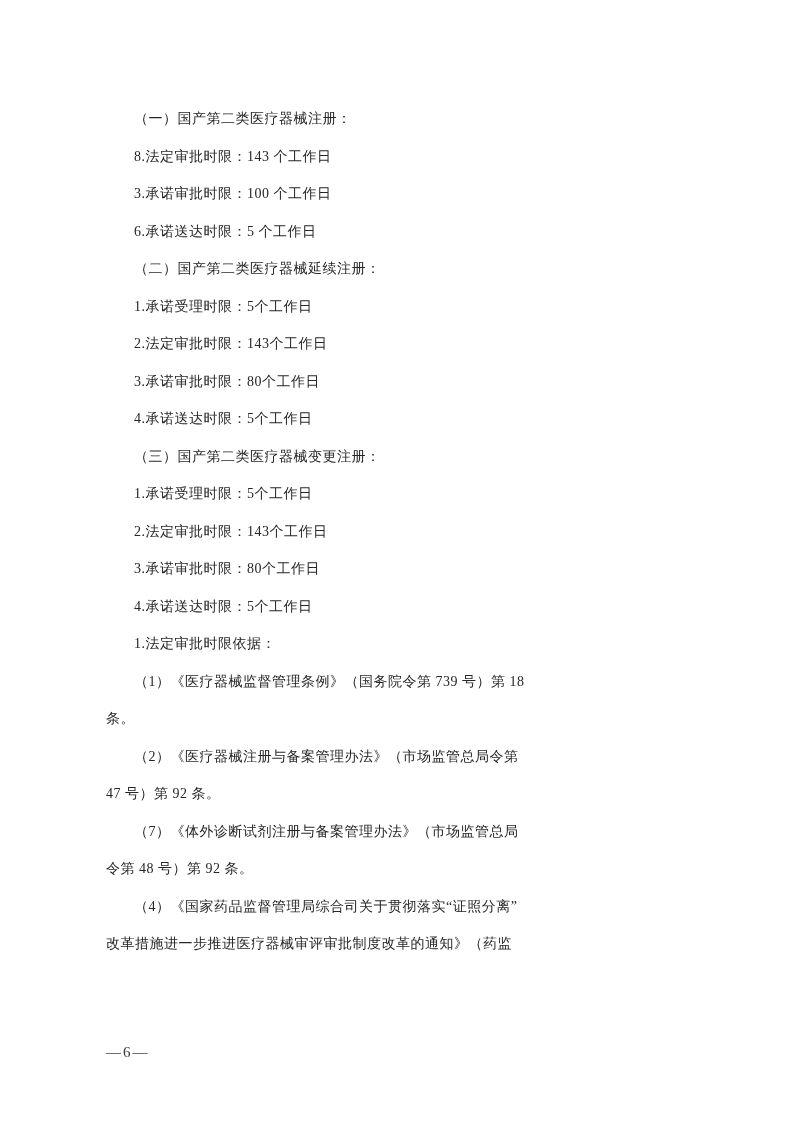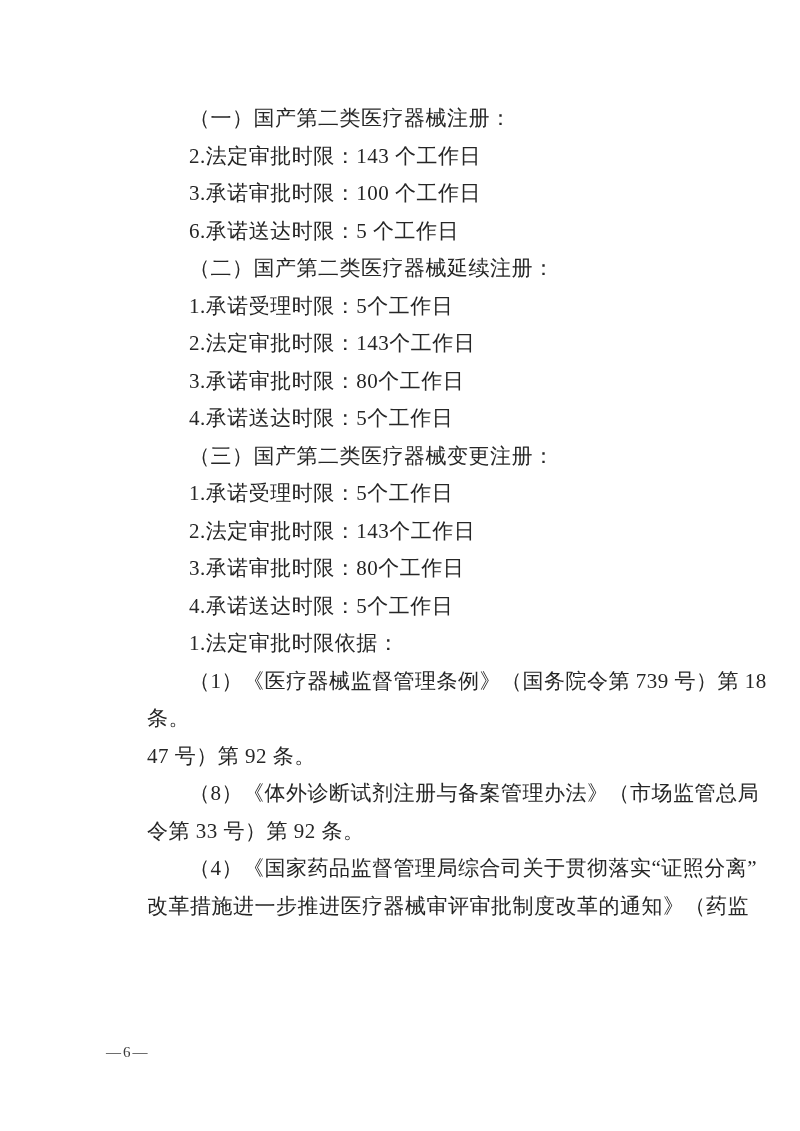--- a/index.html
+++ b/index.html
@@ -24,25 +24,24 @@
     position: absolute;
     top: 100px;
     left: 106px;
     width: 616px;
   }
   .paragraph {
     margin: 0;
     padding: 0;
   }
   .line {
-    font-size: 21px;
+    font-size: 14px;
     line-height: 37.5px;
     letter-spacing: 0.5px;
     white-space: nowrap;
-    margin-left: 41px;
   }
   .line.first {
     text-indent: 2em;
   }
   .page-footer {
     position: absolute;
     left: 106px;
     top: 1040px;
     height: 24px;
   }
@@ -55,21 +54,21 @@
 </style>
 </head>
 <body>
 
 <div class="page">
   <main class="content">
       <div class="paragraph">
         <div class="line first">（一）国产第二类医疗器械注册：</div>
       </div>
       <div class="paragraph">
-        <div class="line first">2.法定审批时限：143 个工作日</div>
+        <div class="line first">8.法定审批时限：143 个工作日</div>
       </div>
       <div class="paragraph">
         <div class="line first">3.承诺审批时限：100 个工作日</div>
       </div>
       <div class="paragraph">
         <div class="line first">6.承诺送达时限：5 个工作日</div>
       </div>
       <div class="paragraph">
         <div class="line first">（二）国产第二类医疗器械延续注册：</div>
       </div>
@@ -101,25 +100,26 @@
         <div class="line first">4.承诺送达时限：5个工作日</div>
       </div>
       <div class="paragraph">
         <div class="line first">1.法定审批时限依据：</div>
       </div>
       <div class="paragraph">
         <div class="line first">（1）《医疗器械监督管理条例》（国务院令第 739 号）第 18</div>
         <div class="line">条。</div>
       </div>
       <div class="paragraph">
+        <div class="line first">（2）《医疗器械注册与备案管理办法》（市场监管总局令第</div>
         <div class="line">47 号）第 92 条。</div>
       </div>
       <div class="paragraph">
-        <div class="line first">（8）《体外诊断试剂注册与备案管理办法》（市场监管总局</div>
-        <div class="line">令第 33 号）第 92 条。</div>
+        <div class="line first">（7）《体外诊断试剂注册与备案管理办法》（市场监管总局</div>
+        <div class="line">令第 48 号）第 92 条。</div>
       </div>
       <div class="paragraph">
         <div class="line first">（4）《国家药品监督管理局综合司关于贯彻落实“证照分离”</div>
         <div class="line">改革措施进一步推进医疗器械审评审批制度改革的通知》（药监</div>
       </div>
     </main>
   <footer class="page-footer">
     <span class="page-number">—6—</span>
   </footer>
 </div>

